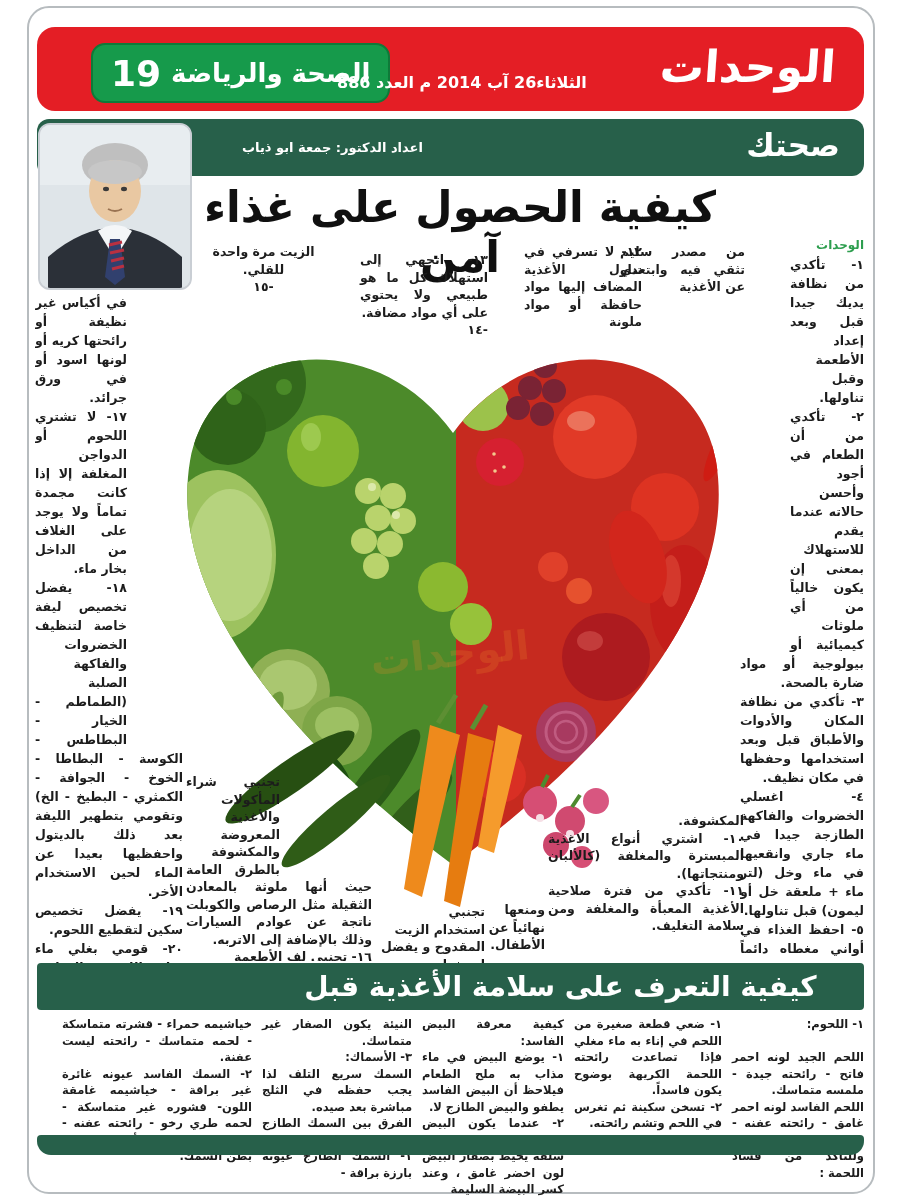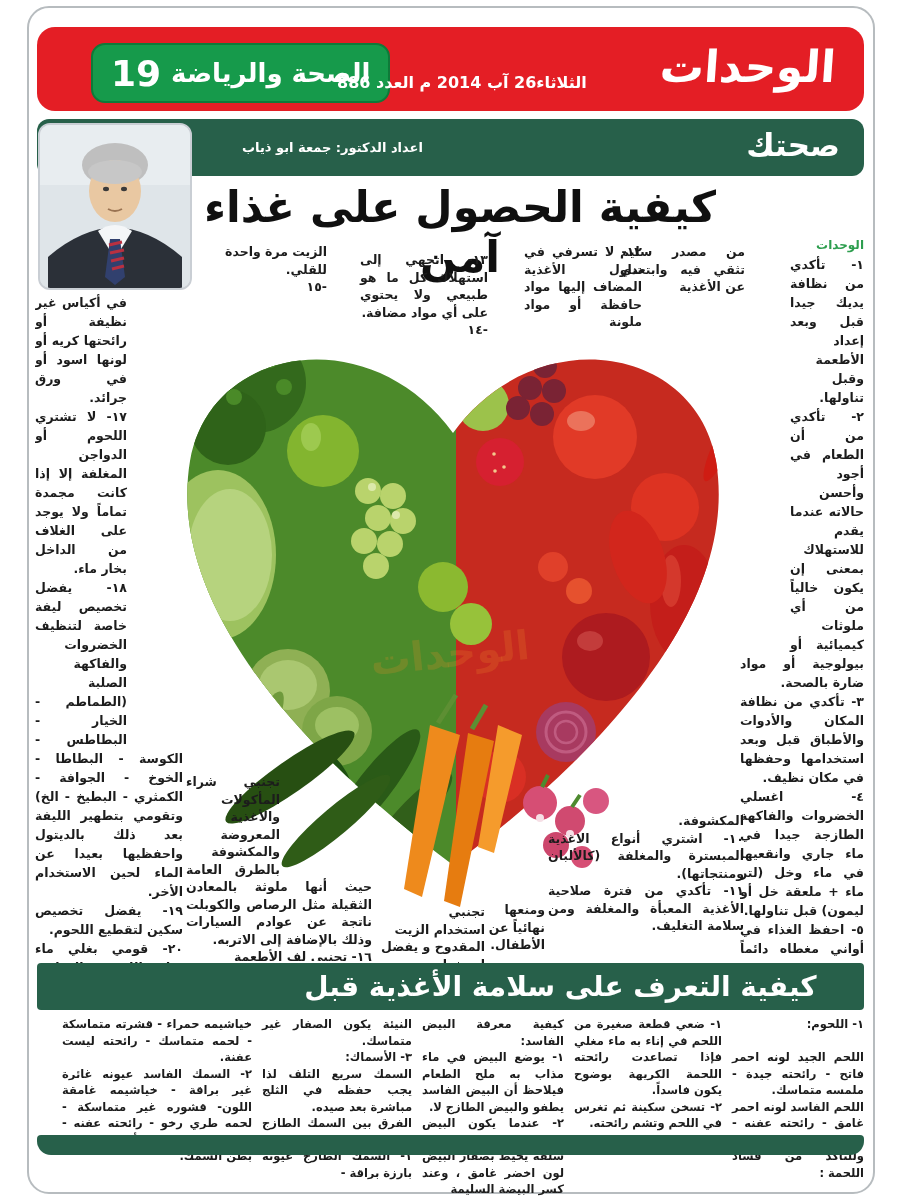--- a/index.html
+++ b/index.html
@@ -209,21 +209,21 @@
 ٦- إذا كان الطعام محفوظاً في الثلاجة فسخنيه حتى الغليان قبل تناوله.
 ٧- لا تستخدمي سكيناً سبق استخدامها في تقطيع أغذية أخرى فيجب غسلها جيدا.
 ٨- إذا أصبتِ بمرض ابتعدي عن مكان إعداد الطعام.
 ٩- اشتري أنواع الغذاء</span></div>
 </div>
 
 <div class="abs ar jtext mid" style="left:620px;top:243px;width:125px;">من مصدر سليم تثقي فيه وابتعدي عن الأغذية</div>
 <div class="abs ar jtext mid" style="left:524px;top:243px;width:118px;">١٢- لا تسرفي في تناول الأغذية المضاف إليها مواد حافظة أو مواد ملونة</div>
 <div class="abs ar jtext mid" style="left:360px;top:225px;width:128px;margin-top:26px;">١٣- اتجهي إلى استهلاك كل ما هو طبيعي ولا يحتوي على أي مواد مضافة.
 -١٤</div>
-<div class="abs ar jtext mid" style="left:200px;top:243px;width:127px;text-align:right;">الزيت مرة واحدة للقلي.
+<div class="abs ar jtext mid" style="left:200px;top:243px;width:127px;text-align:center;">الزيت مرة واحدة للقلي.
 -١٥</div>
 
 <div class="abs ar clip" style="left:35px;top:293px;width:148px;height:670px;">
   <div class="jtext"><span class="bump-r"></span><span>في أكياس غير نظيفة أو رائحتها كريه أو لونها اسود أو في ورق جرائد.
 ١٧- لا تشتري اللحوم أو الدواجن المغلفة إلا إذا كانت مجمدة تماماً ولا يوجد على الغلاف من الداخل بخار ماء.
 ١٨- يفضل تخصيص ليفة خاصة لتنظيف الخضروات والفاكهة الصلبة (الطماطم - الخيار - البطاطس - الكوسة - البطاطا - الخوخ - الجوافة - الكمثري - البطيخ - الخ) وتقومي بتطهير الليفة بعد ذلك بالديتول واحفظيها بعيدا عن الماء لحين الاستخدام الأخر.
 ١٩- يفضل تخصيص سكين لتقطيع اللحوم.
 ٢٠- قومي بغلي ماء سلق اللحوم والدواجن أولا ثم ضعي بها اللحوم ولا تتركي اللحوم المجمدة إلى إن يزول الثلج عنها ثم تقومي بطهيها.
 ٢١- عندما تكون الاطعمة ملعبة يراعى عدم وجود بالعبوة او صدأ وقبل فتحها يرجي غسلها بالماء.</span></div>
 </div>

